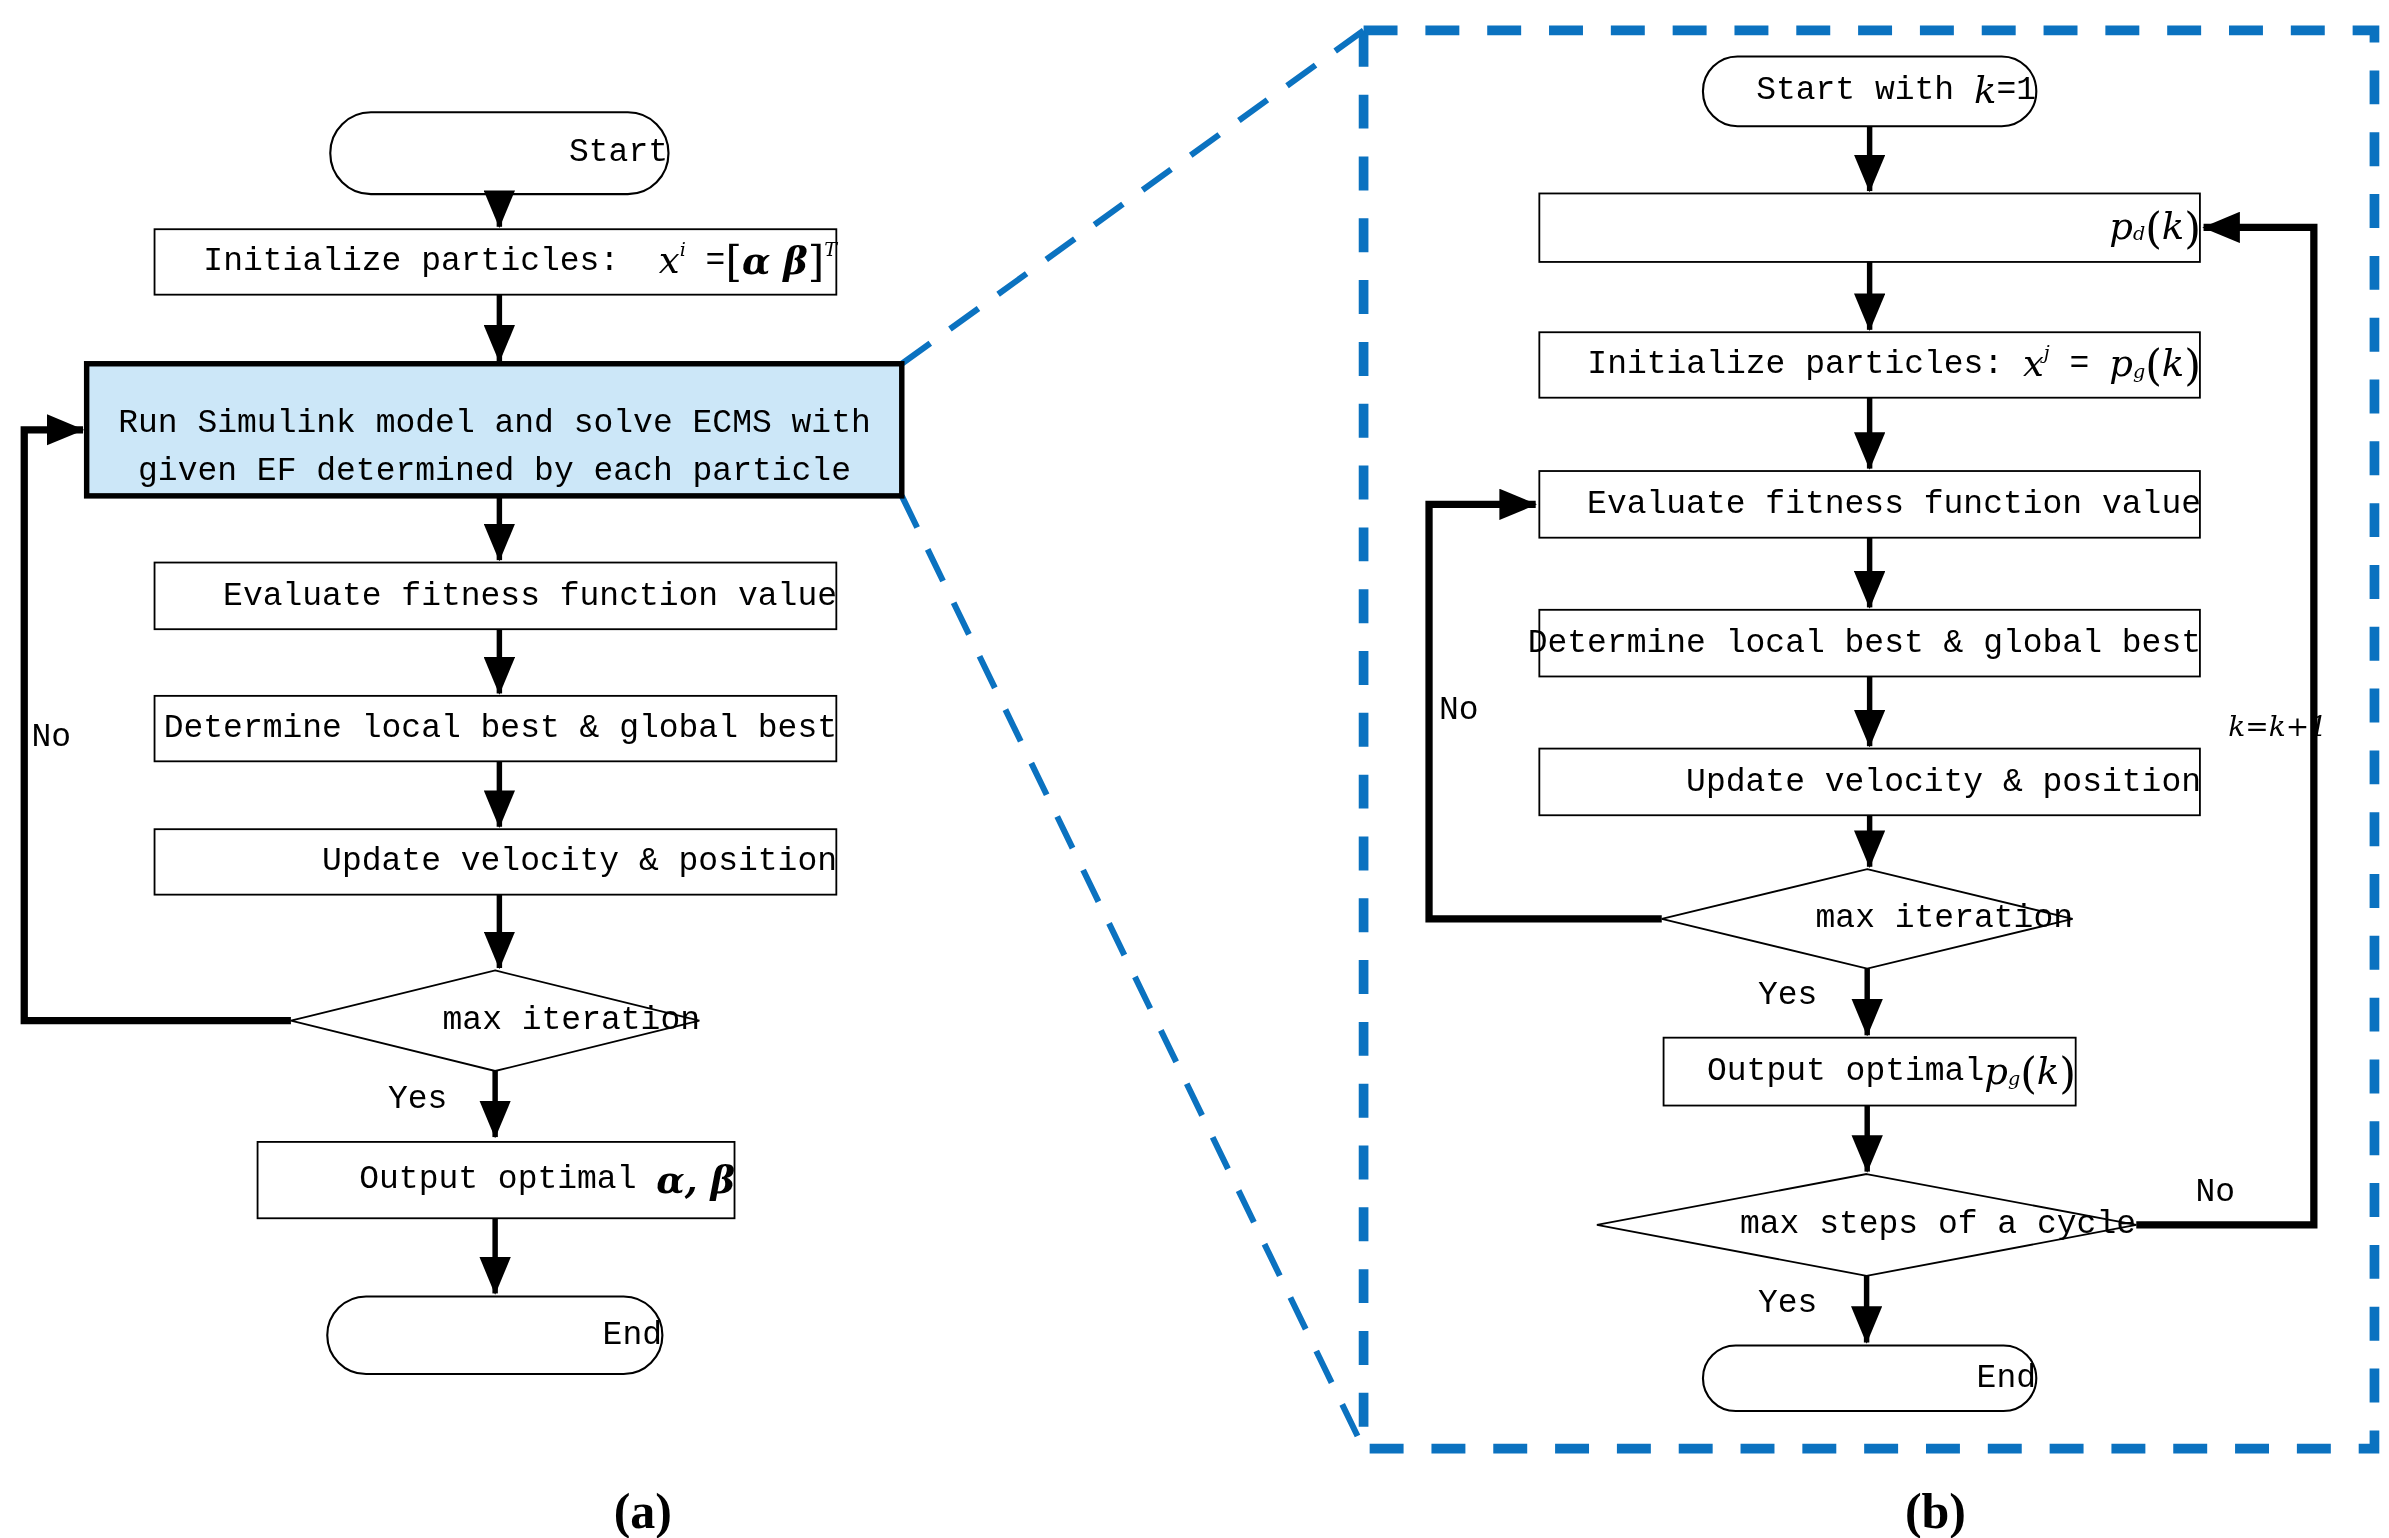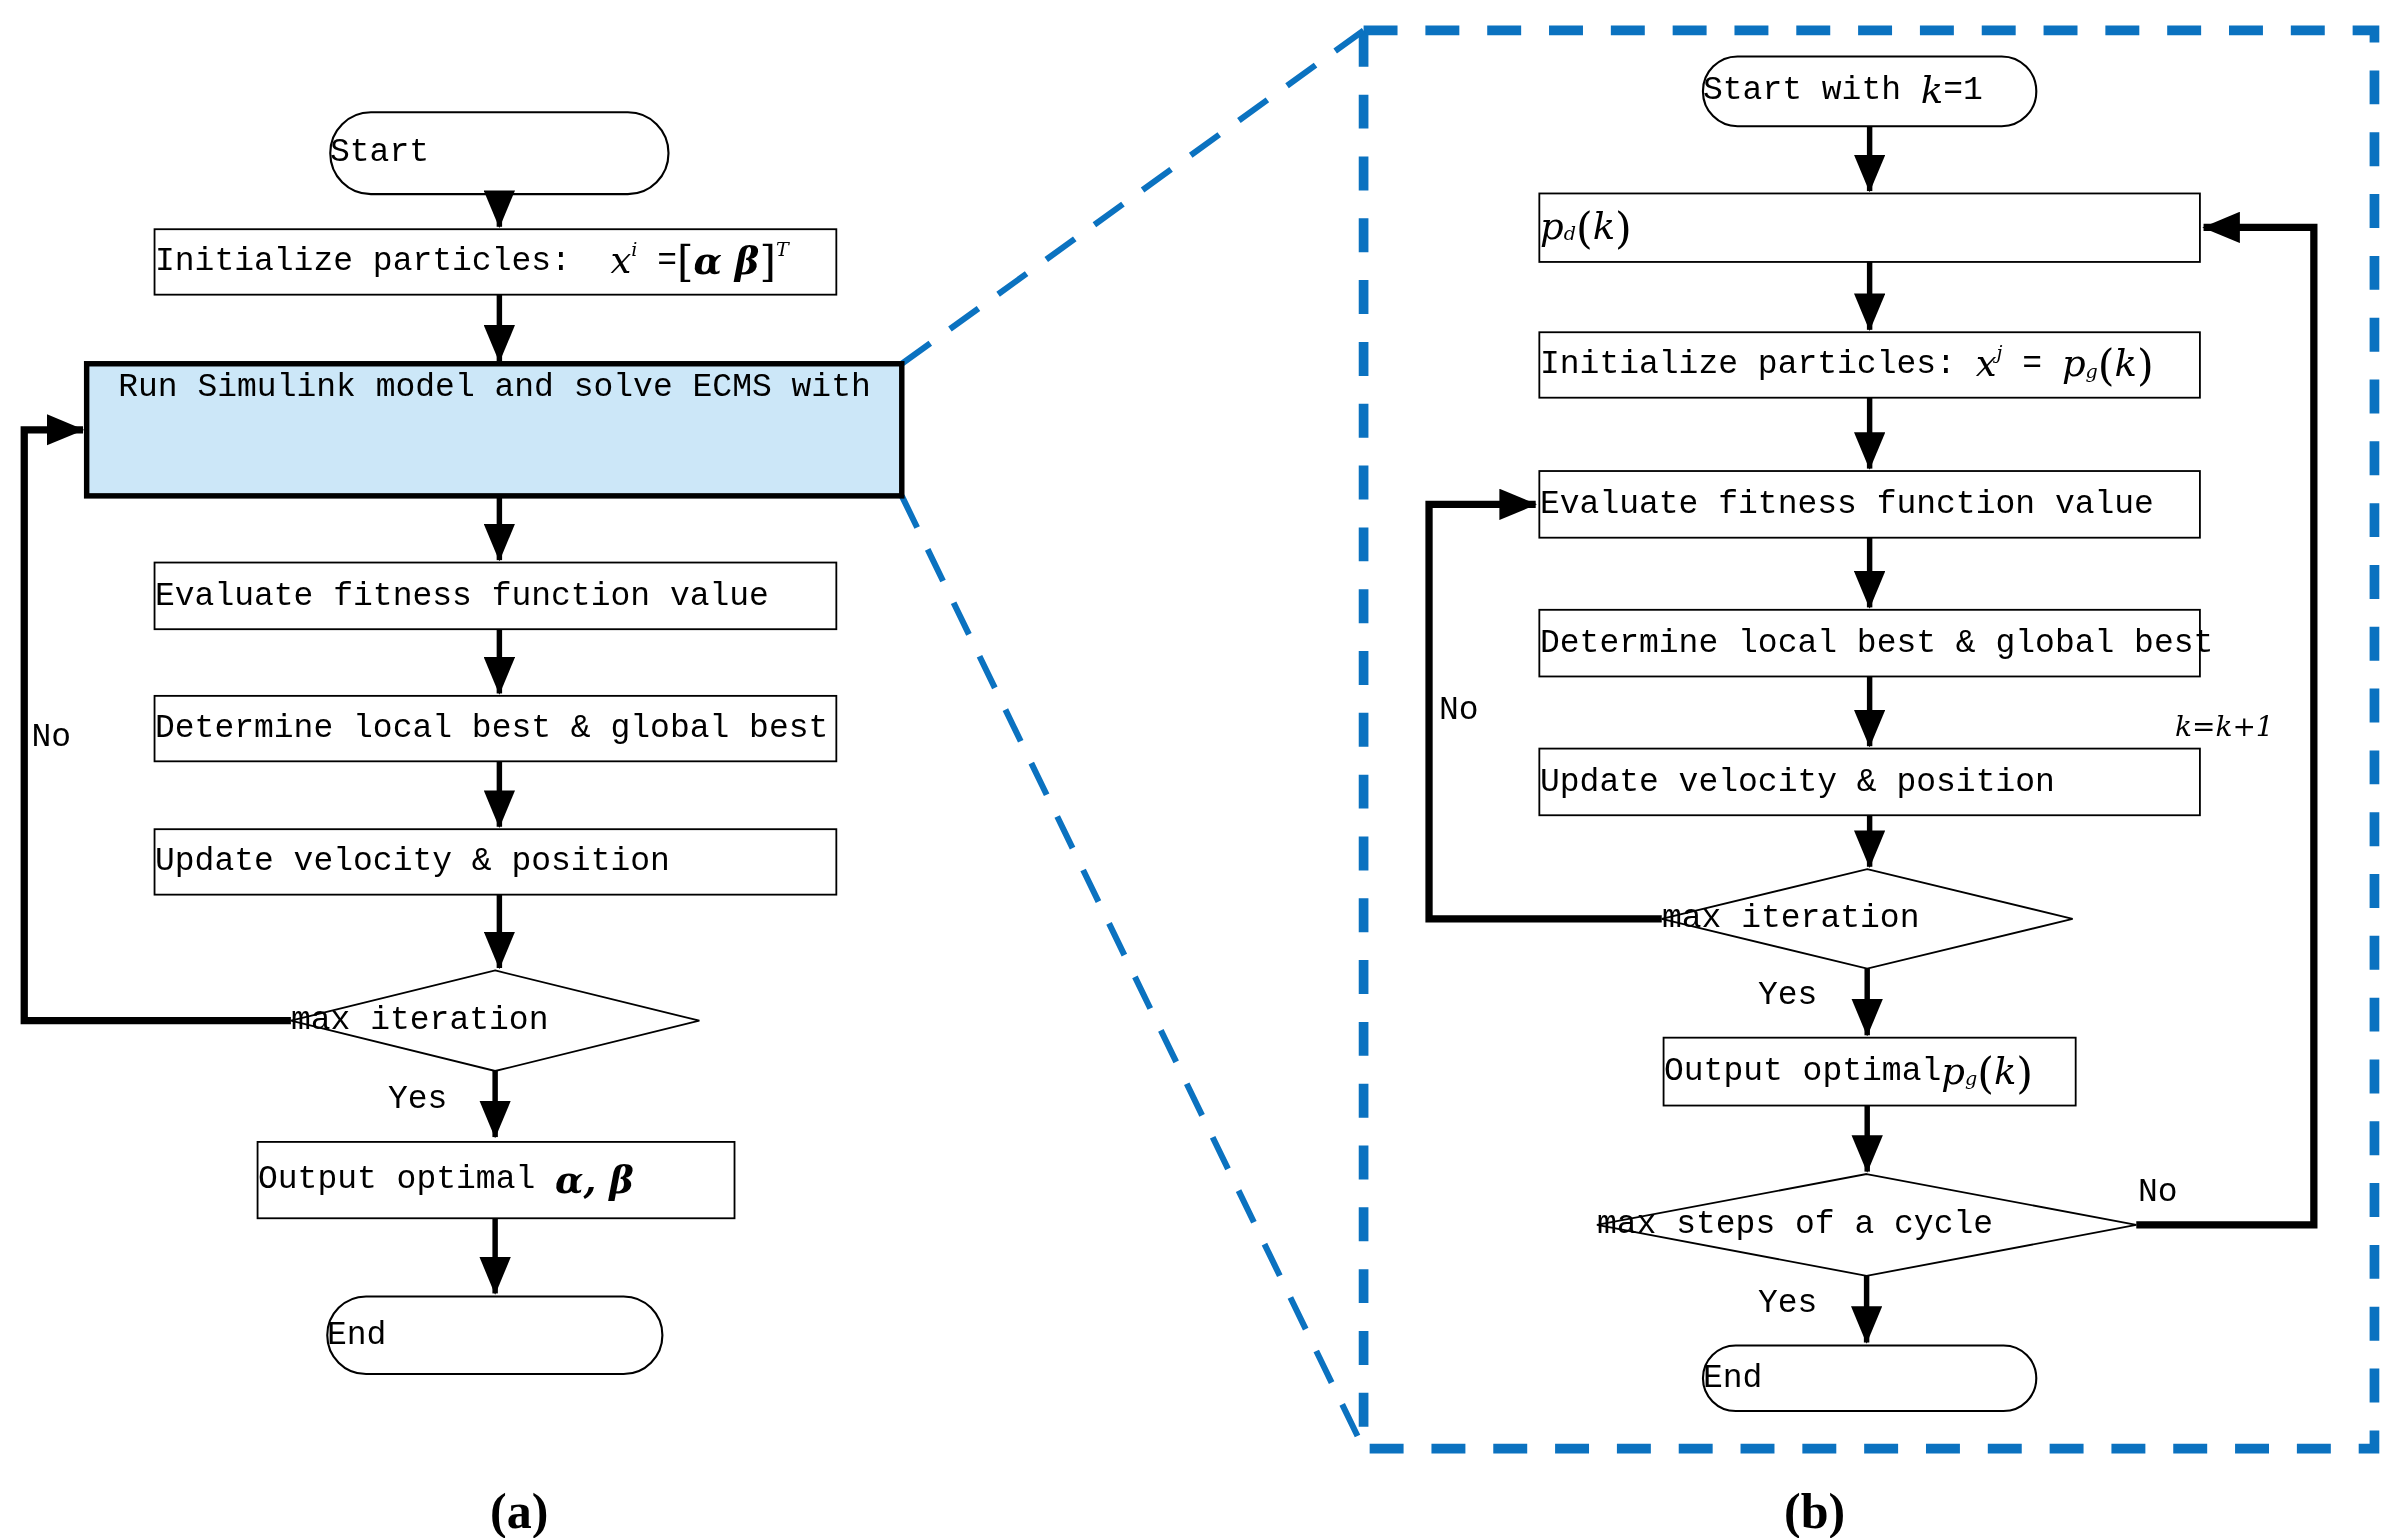--- a/index.html
+++ b/index.html
@@ -1,19 +1,19 @@
 <!DOCTYPE html>
 <html style="font-size:9.7px"><head>
 <meta charset="utf-8">
 <style>
   html,body{margin:0;padding:0;background:#ffffff;}
   .stage{position:relative;width:2389px;height:1539px;background:#ffffff;overflow:hidden;
          font-family:"Liberation Mono","DejaVu Sans Mono",monospace;color:#000;}
   .layer{position:absolute;left:0;top:0;width:2389px;height:1539px;}
-  .lbl{position:absolute;display:flex;align-items:center;justify-content:flex-start;
+  .lbl{position:absolute;display:flex;align-items:center;justify-content:flex-end;
        font-size:33px;white-space:pre;line-height:1.15;}
   .lbl.col{flex-direction:column;line-height:48px;}
   .lbl.right{justify-content:flex-start;}
   .lbl.left{justify-content:flex-start;}
   .mi{font-family:"DejaVu Serif","Liberation Serif",serif;font-style:italic;font-size:1.12em;}
   .mb{font-weight:bold;}
   .sup{font-family:"DejaVu Serif","Liberation Serif",serif;font-style:italic;
        font-size:0.58em;position:relative;top:-0.62em;}
   .sub{font-family:"DejaVu Serif","Liberation Serif",serif;font-style:italic;
        font-size:0.58em;position:relative;top:0.38em;}
@@ -81,20 +81,21 @@
     <polyline points="2742,1516 2358,1516 2358,832 2534,832" fill="none" stroke="#000" stroke-width="12" marker-end="url(#ah)"></polyline>
     <polyline points="3525,2021 3818,2021 3818,375 3636,375" fill="none" stroke="#000" stroke-width="12" marker-end="url(#ah)"></polyline>
   </svg>
 
   <div class="lbl" style="left:330px;top:112px;width:338px;height:82px;"><span>Start</span></div>
 
   <div class="lbl" style="left:155px;top:229px;width:682px;height:65px;"><span>Initialize particles:  </span><span class="mi">x</span><span class="sup">i</span><span> =</span><span class="br">[</span><span class="mi mb">α β</span><span class="br">]</span><span class="sup">T</span></div>
 
   <div class="lbl col" style="left:87px;top:364px;width:815px;height:132px;">
     <span>Run Simulink model and solve ECMS with</span>
+    <span>given EF determined by each particle</span>
   </div>
 
   <div class="lbl" style="left:155px;top:563px;width:682px;height:67px;"><span>Evaluate fitness function value</span></div>
 
   <div class="lbl" style="left:155px;top:696px;width:682px;height:65px;"><span>Determine local best &amp; global best</span></div>
 
   <div class="lbl" style="left:155px;top:829px;width:682px;height:65px;"><span>Update velocity &amp; position</span></div>
 
   <div class="lbl" style="left:291px;top:970px;width:409px;height:101px;"><span>max iteration</span></div>
 

